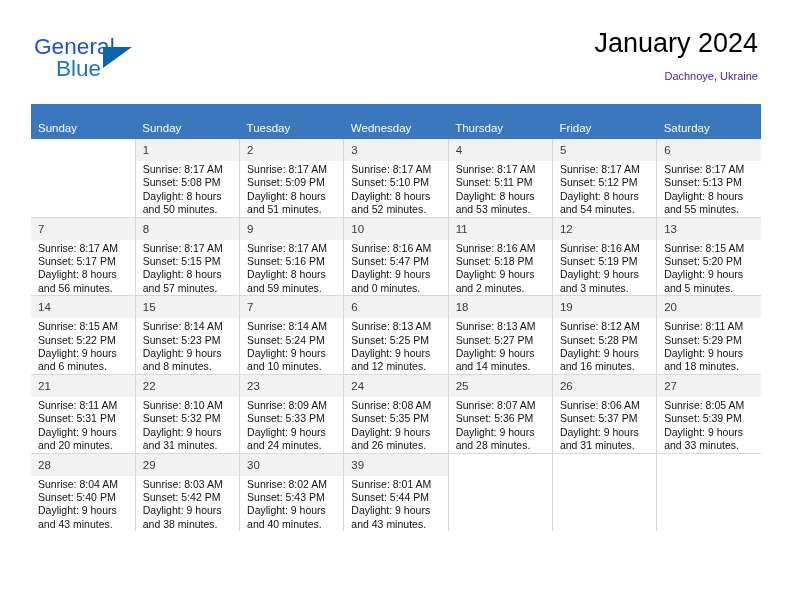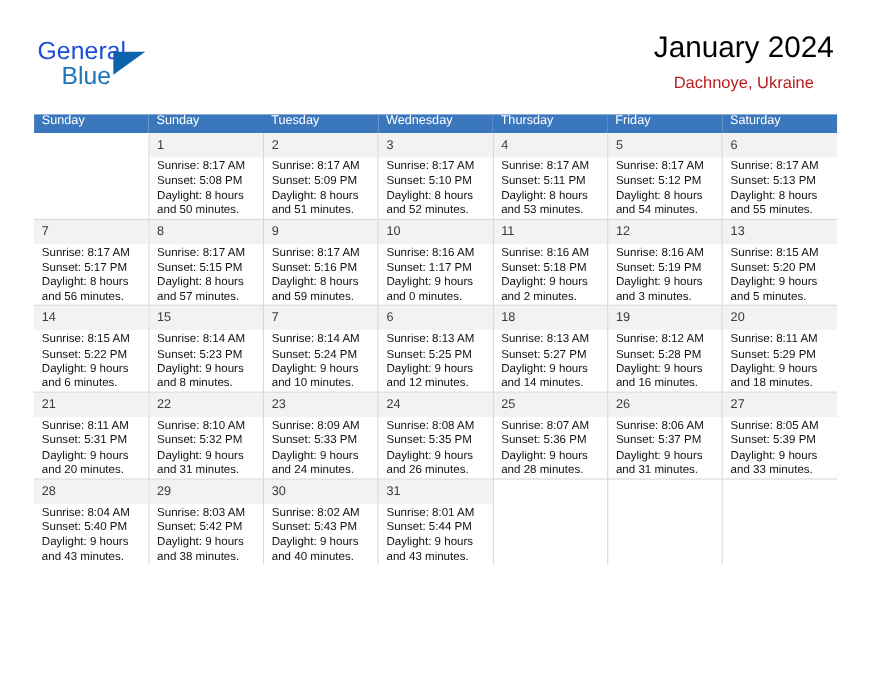--- a/index.html
+++ b/index.html
@@ -60,34 +60,34 @@
     width: 0;
     height: 0;
     border-left: 29px solid #0b63ab;
     border-bottom: 21px solid transparent;
   }
 
   .title-block {
     position: absolute;
     right: 34px;
     top: 0;
-    text-align: center;
+    text-align: right;
     margin-left: 28px;
   }
   .cal-title {
     font-size: 27px;
     line-height: 34px;
     color: #000000;
     font-weight: normal;
     white-space: nowrap;
   }
   .cal-subtitle {
-    font-size: 15px;
+    font-size: 11px;
     line-height: 22px;
-    color: #b91c1c;
+    color: #4c1d95;
     white-space: nowrap;
     margin-top: 5px;
   }
 
   
   .cal-wrap {
     position: absolute;
     left: 31px;
     top: 104px;
     width: 730px;
@@ -98,21 +98,21 @@
     width: 730px;
   }
   table.calendar col { width: 104.28px; }
 
   thead th {
     background: #3a77bd;
     color: #ffffff;
     font-weight: normal;
     font-size: 11.5px;
     text-align: left;
-    padding: 0 0 5px 7px;
+    padding: 18px 0 5px 7px;
     height: 11px;
     border: none;
   }
 
   td.day {
     vertical-align: top;
     border-right: 1px solid #d8d8d8;
     border-bottom: 1px solid #d8d8d8;
     padding: 0;
     height: 74px;
@@ -272,21 +272,21 @@
                 <div>Sunrise: 8:17 AM</div>
                 <div>Sunset: 5:16 PM</div>
                 <div>Daylight: 8 hours</div>
                 <div>and 59 minutes.</div>
               </div>
             </td>
             <td class="day">
               <span class="daynum">10</span>
               <div class="lines">
                 <div>Sunrise: 8:16 AM</div>
-                <div>Sunset: 1:17 PM</div>
+                <div>Sunset: 5:47 PM</div>
                 <div>Daylight: 9 hours</div>
                 <div>and 0 minutes.</div>
               </div>
             </td>
             <td class="day">
               <span class="daynum">11</span>
               <div class="lines">
                 <div>Sunrise: 8:16 AM</div>
                 <div>Sunset: 5:18 PM</div>
                 <div>Daylight: 9 hours</div>
@@ -464,21 +464,21 @@
             <td class="day">
               <span class="daynum">30</span>
               <div class="lines">
                 <div>Sunrise: 8:02 AM</div>
                 <div>Sunset: 5:43 PM</div>
                 <div>Daylight: 9 hours</div>
                 <div>and 40 minutes.</div>
               </div>
             </td>
             <td class="day">
-              <span class="daynum">31</span>
+              <span class="daynum">39</span>
               <div class="lines">
                 <div>Sunrise: 8:01 AM</div>
                 <div>Sunset: 5:44 PM</div>
                 <div>Daylight: 9 hours</div>
                 <div>and 43 minutes.</div>
               </div>
             </td>
             <td class="day blank">
               <span class="daynum"></span>
               <div class="lines"></div>

